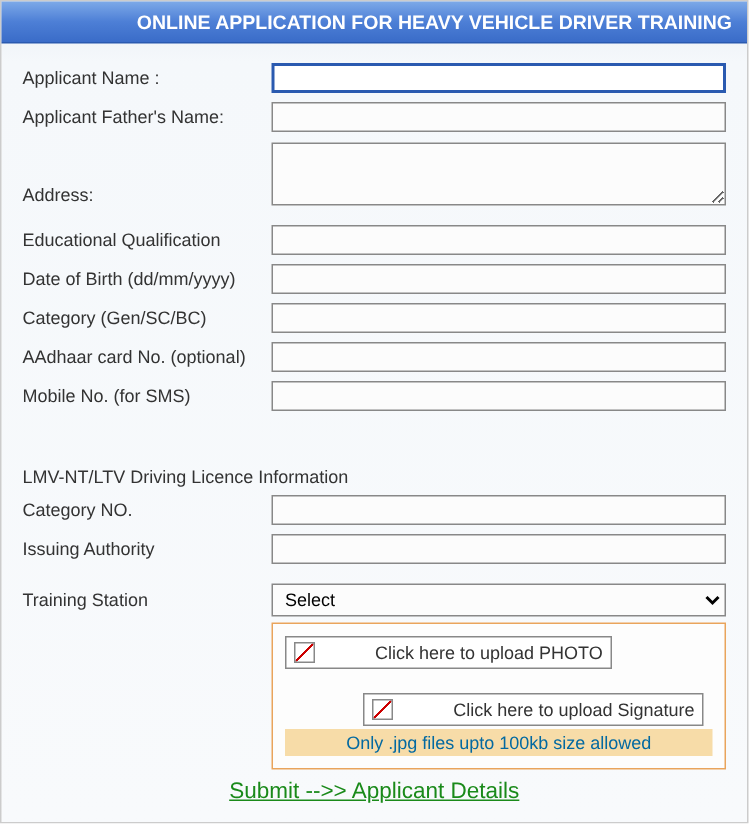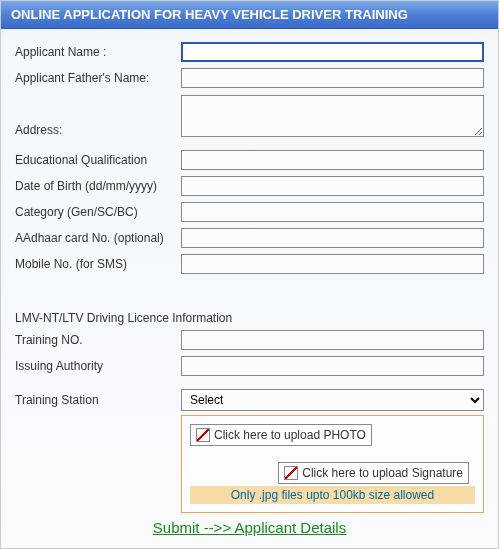--- a/index.html
+++ b/index.html
@@ -14,20 +14,21 @@
     width: 499px;
     background: linear-gradient(to bottom, #e8eef5 0%, #f5f8fb 40px, #f8fafc 100%);
   }
   .header {
     background: linear-gradient(to bottom, #7da9e8 0%, #4d7fd6 50%, #3a6cc8 100%);
     color: #fff;
     font-weight: bold;
     font-size: 13px;
     padding: 6px 10px;
     border-bottom: 1px solid #2a5ab0;
+    text-align: right;
   }
   .form-area {
     padding: 12px 14px 8px 14px;
   }
   .row {
     display: flex;
     align-items: center;
     margin-bottom: 4px;
     min-height: 22px;
   }
@@ -74,20 +75,21 @@
   }
   .upload-slot {
     display: inline-flex;
     align-items: center;
     border: 1px solid #888;
     padding: 3px 5px;
     background: #fff;
     font-size: 12px;
     color: #333;
     cursor: pointer;
+    gap: 36px;
   }
   .broken-img {
     width: 14px;
     height: 14px;
     border: 1px solid #888;
     margin-right: 4px;
     position: relative;
     flex-shrink: 0;
     background: linear-gradient(135deg, #fff 0 45%, #c00 45% 55%, #fff 55% 100%);
   }
@@ -165,21 +167,21 @@
     <div class="row">
       <div class="label">Mobile No. (for SMS)</div>
       <input type="text" class="input-text" value="" style="">
     </div>
 
     <div class="spacer"></div>
 
     <div class="section-label">LMV-NT/LTV Driving Licence Information</div>
 
     <div class="row">
-      <div class="label">Training NO.</div>
+      <div class="label">Category NO.</div>
       <input type="text" class="input-text" value="" style="">
     </div>
 
 
     <div class="row">
       <div class="label">Issuing Authority</div>
       <input type="text" class="input-text" value="" style="">
     </div>
 
     <div class="spacer"></div>

